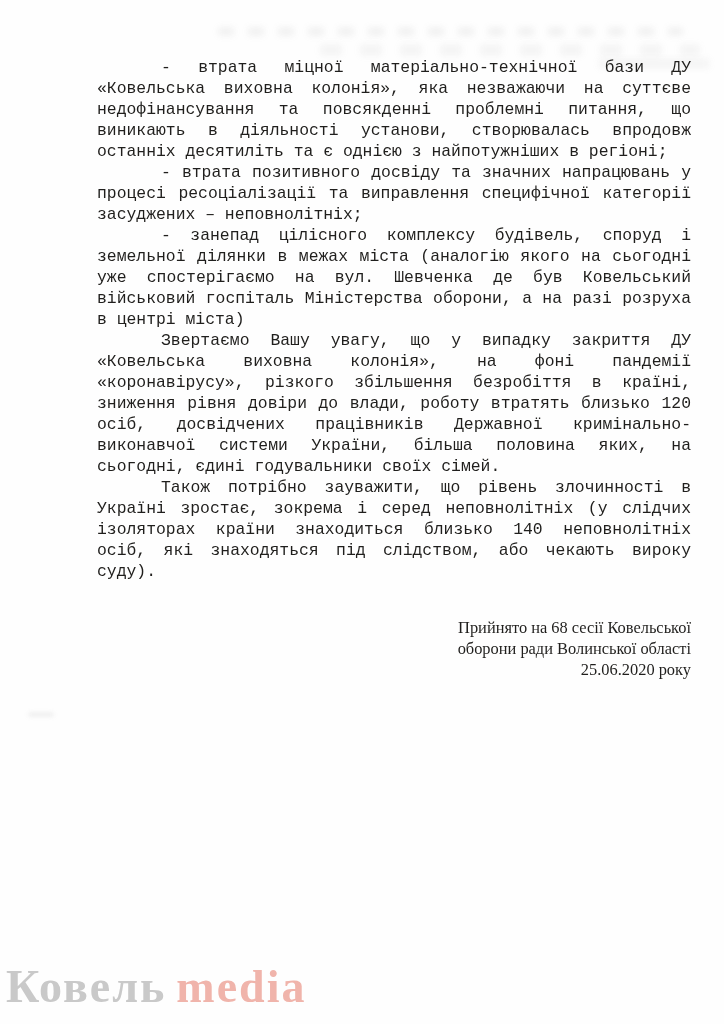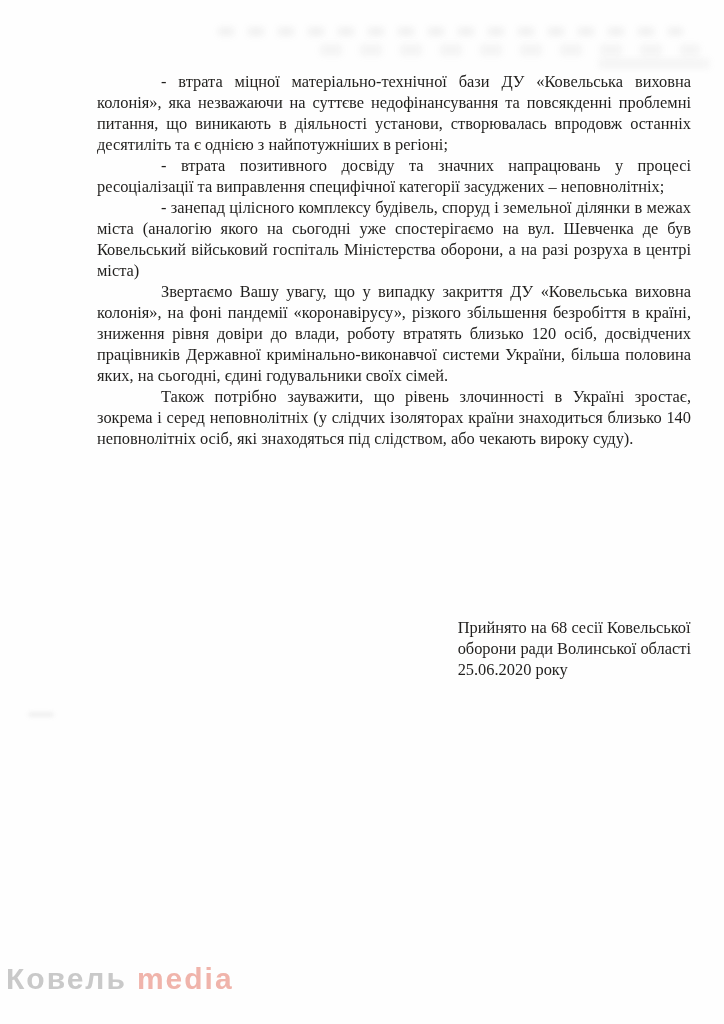--- a/index.html
+++ b/index.html
@@ -10,44 +10,44 @@
     overflow: hidden;
     font-family: "Liberation Serif", serif;
   }
   .page {
     position: absolute; inset: 0;
     background: #fefefe;
   }
   
   .doc {
     position: absolute;
-    left: 97px; top: 71px; width: 594px;
-    font-family: Liberation Serif, serif;
+    left: 97px; top: 57px; width: 594px;
+    font-family: Liberation Mono, monospace;
     font-size: 16.4px; line-height: 21px;
     color: #201f1d;
     text-align: justify;
   }
   .para { margin: 0; text-indent: 64px; }
   
   .closing {
     position: absolute;
     top: 617px; right: 33px;
-    text-align: left;
+    text-align: right;
     font-family: "Liberation Serif", serif;
     font-size: 16.4px; line-height: 21px;
     color: #201f1d;
     margin-left: 24px;
   }
   
   .watermark {
     position: absolute;
     left: 6px; top: 964px;
-    font-family: Liberation Sans, sans-serif;
+    font-family: Liberation Serif, serif;
     font-weight: bold;
-    font-size: 30px; line-height: 1;
+    font-size: 46px; line-height: 1;
     letter-spacing: 2px;
     white-space: nowrap;
     user-select: none;
   }
   .wm-gray { color: #c9c9c9; }
   .wm-red  { color: #f0b4ab; margin-left: 10px; }
   
   .bleed { position: absolute; filter: blur(3px); opacity: .55; border-radius: 3px; }
   .bleed-1 {
     top: 27px; left: 218px; width: 465px; height: 9px;

